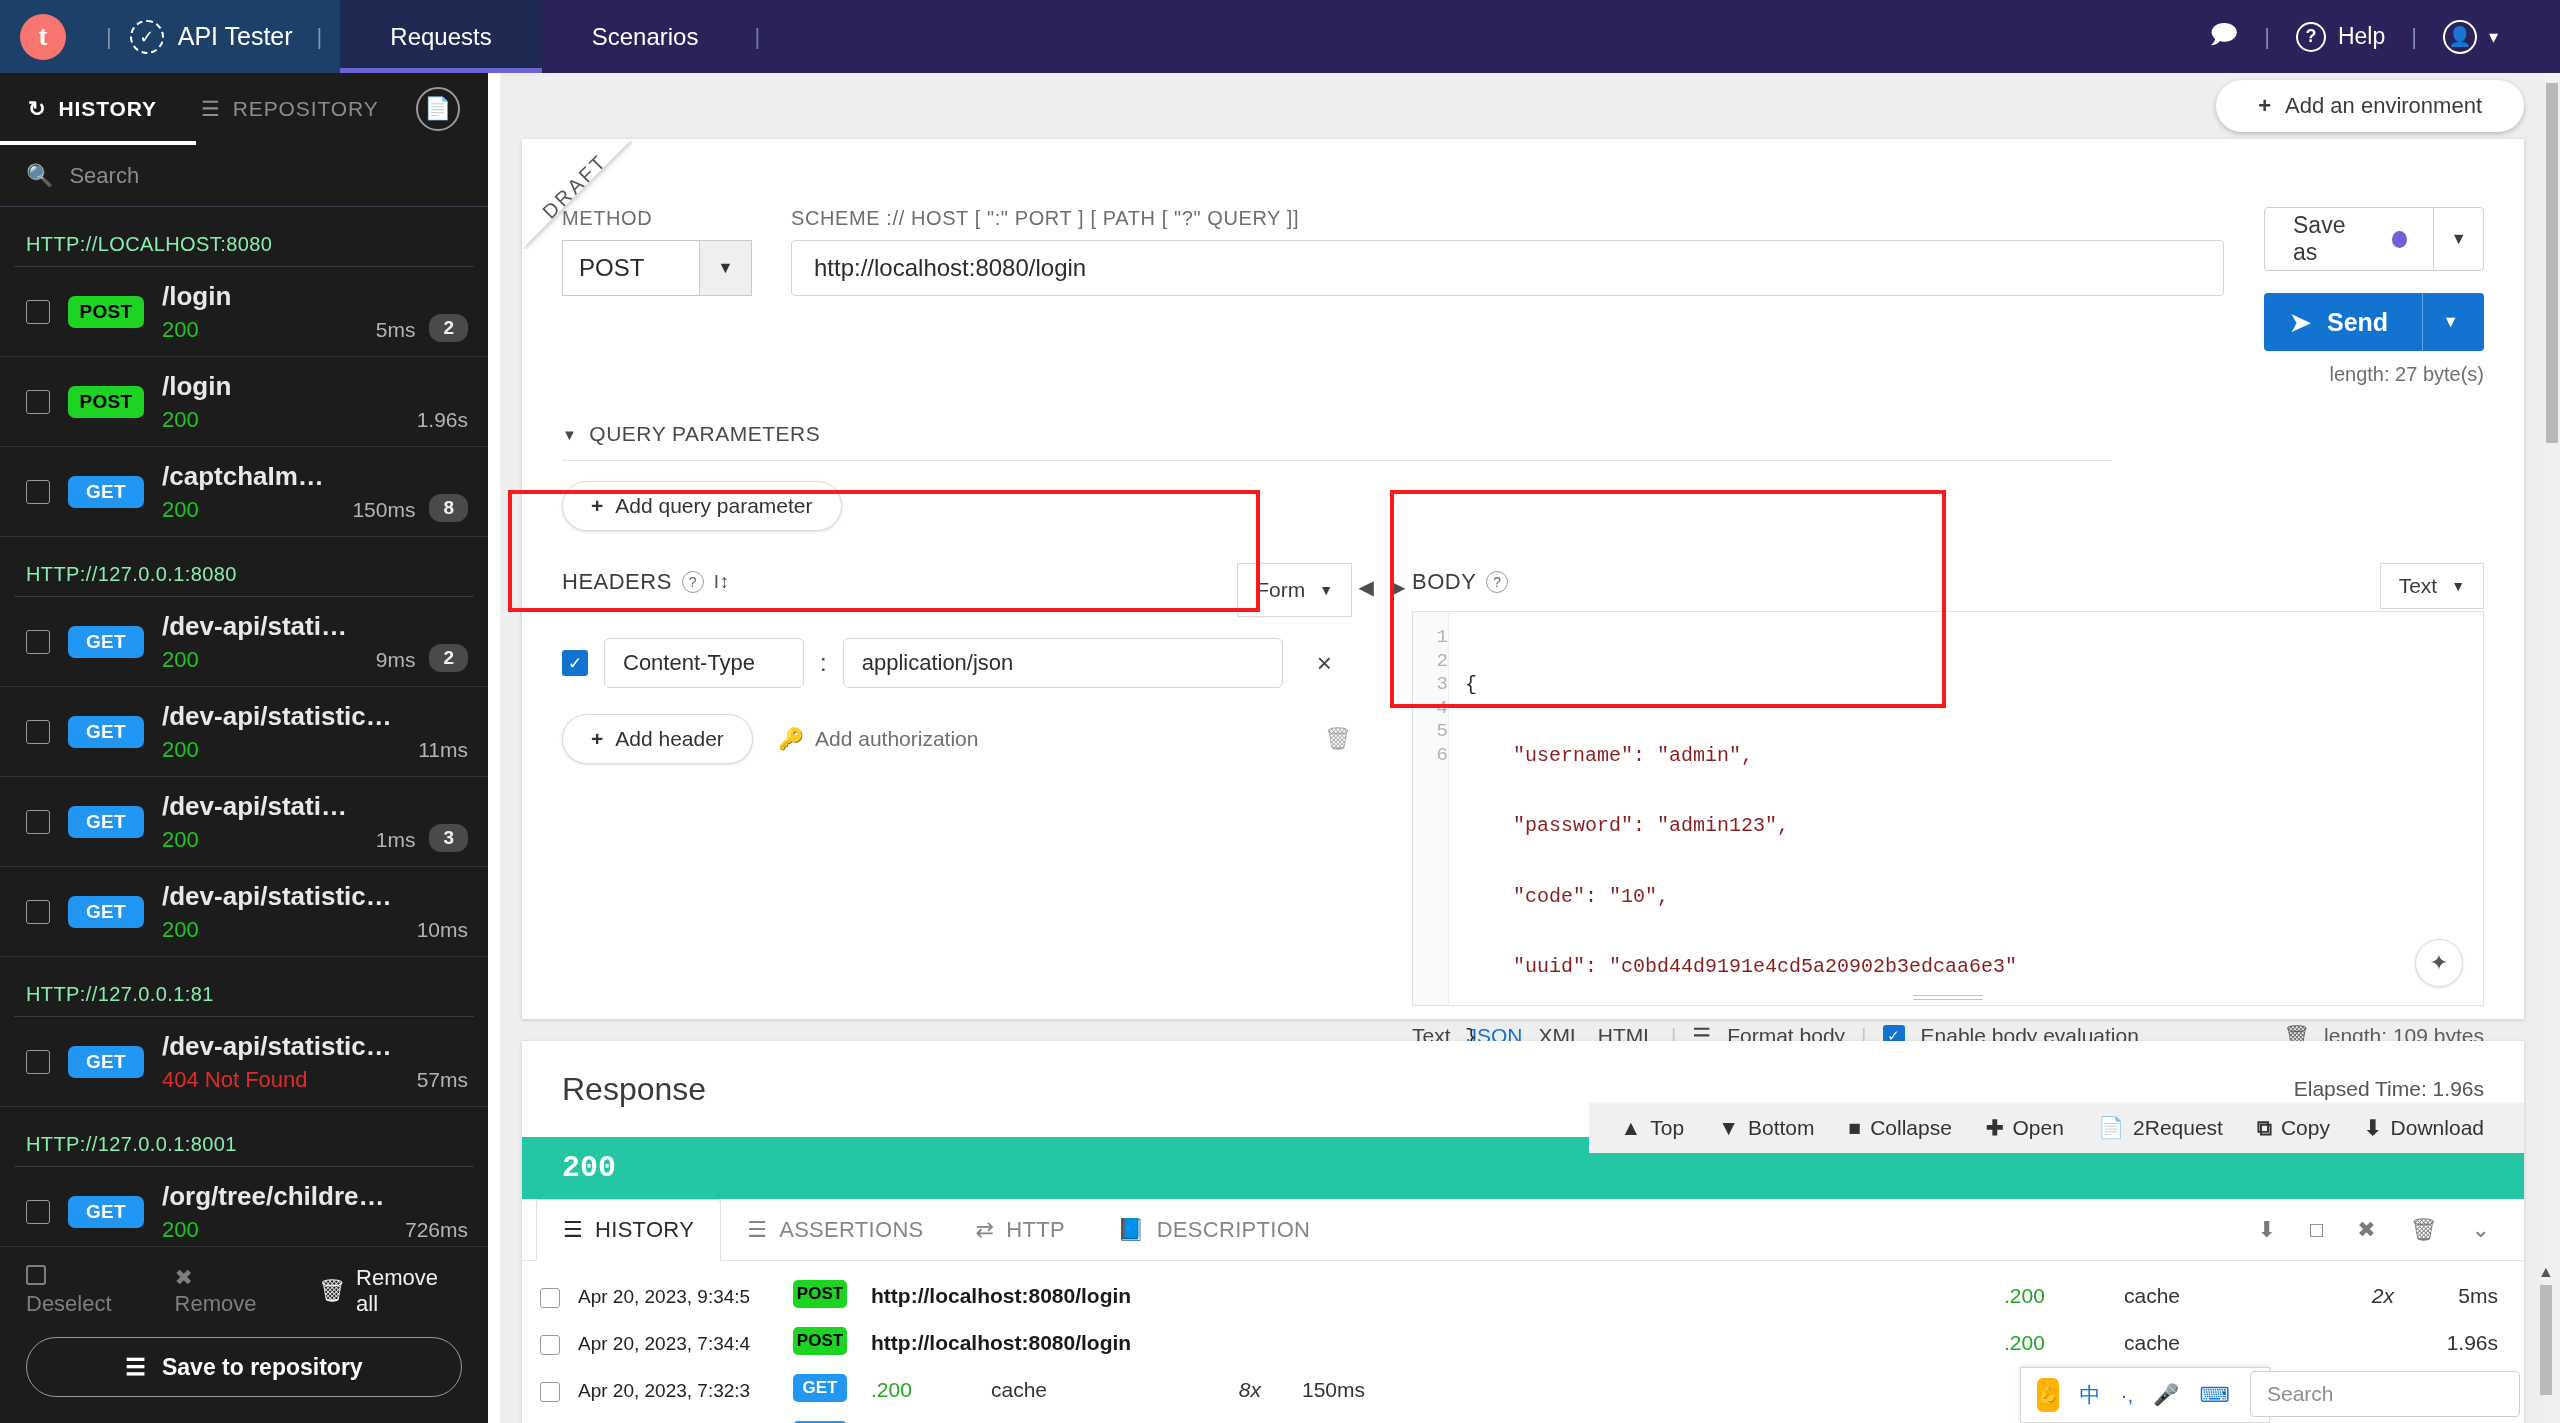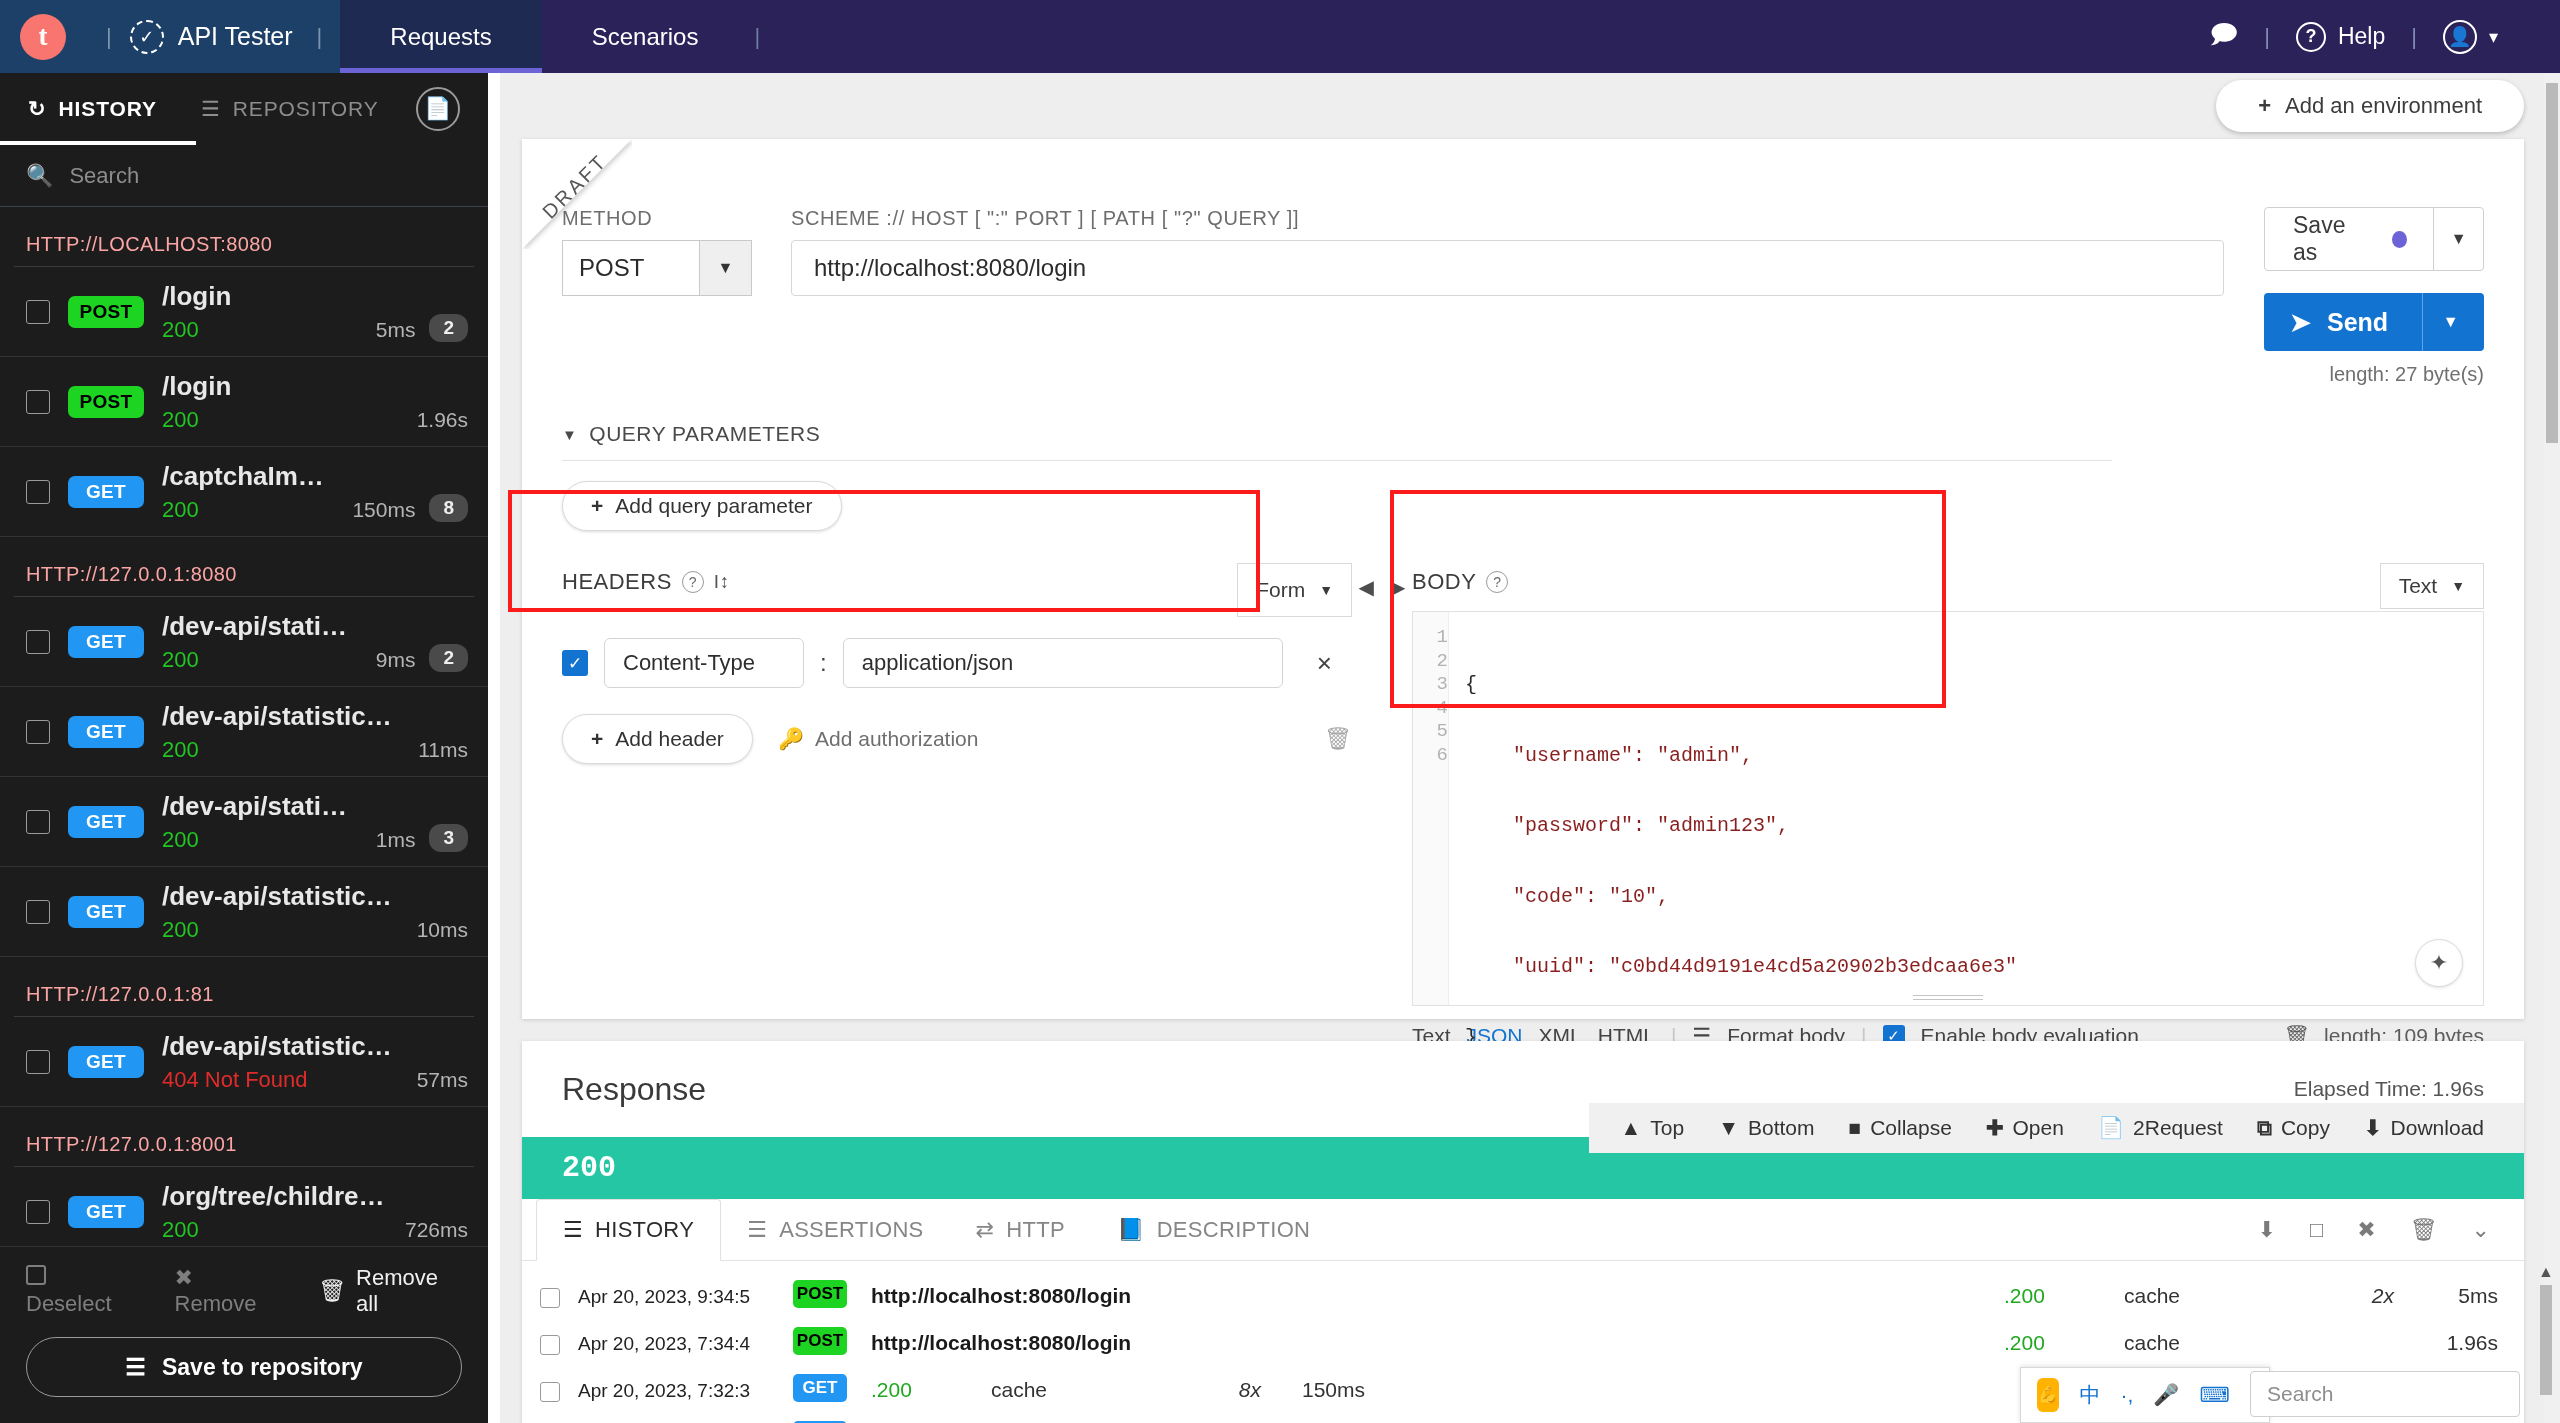--- a/index.html
+++ b/index.html
@@ -86,21 +86,21 @@
     width: 44px; height: 44px; border: 2px solid #9a9a9a; border-radius: 50%;
     display:flex;align-items:center;justify-content:center; color:#d0d0d0; font-size: 22px;
   }
   .side-search {
     height: 62px; display: flex; align-items: center; gap: 16px;
     padding: 0 26px; border-bottom: 1px solid #3b4250; color: #8d8d8d; font-size: 22px;
   }
   .side-search .mag { font-size: 22px; color: #cfcfcf; }
   .hist-list { flex: 1; overflow: hidden; position: relative; }
   .grp-label {
-    color: #fca5a5; font-size: 20px; padding: 26px 26px 10px 26px; letter-spacing: .4px;
+    color: #86efac; font-size: 20px; padding: 26px 26px 10px 26px; letter-spacing: .4px;
   }
   .grp-rule { height: 1px; background: #3a3a3a; margin: 0 14px; }
   .hist-row {
     display: flex; align-items: center; padding: 14px 20px 14px 26px; gap: 18px;
     border-bottom: 1px solid #333333; height: 90px;
   }
   .hcb {
     width: 24px; height: 24px; border: 1px solid #9a9a9a; border-radius: 3px;
     background: transparent; flex: none;
   }

